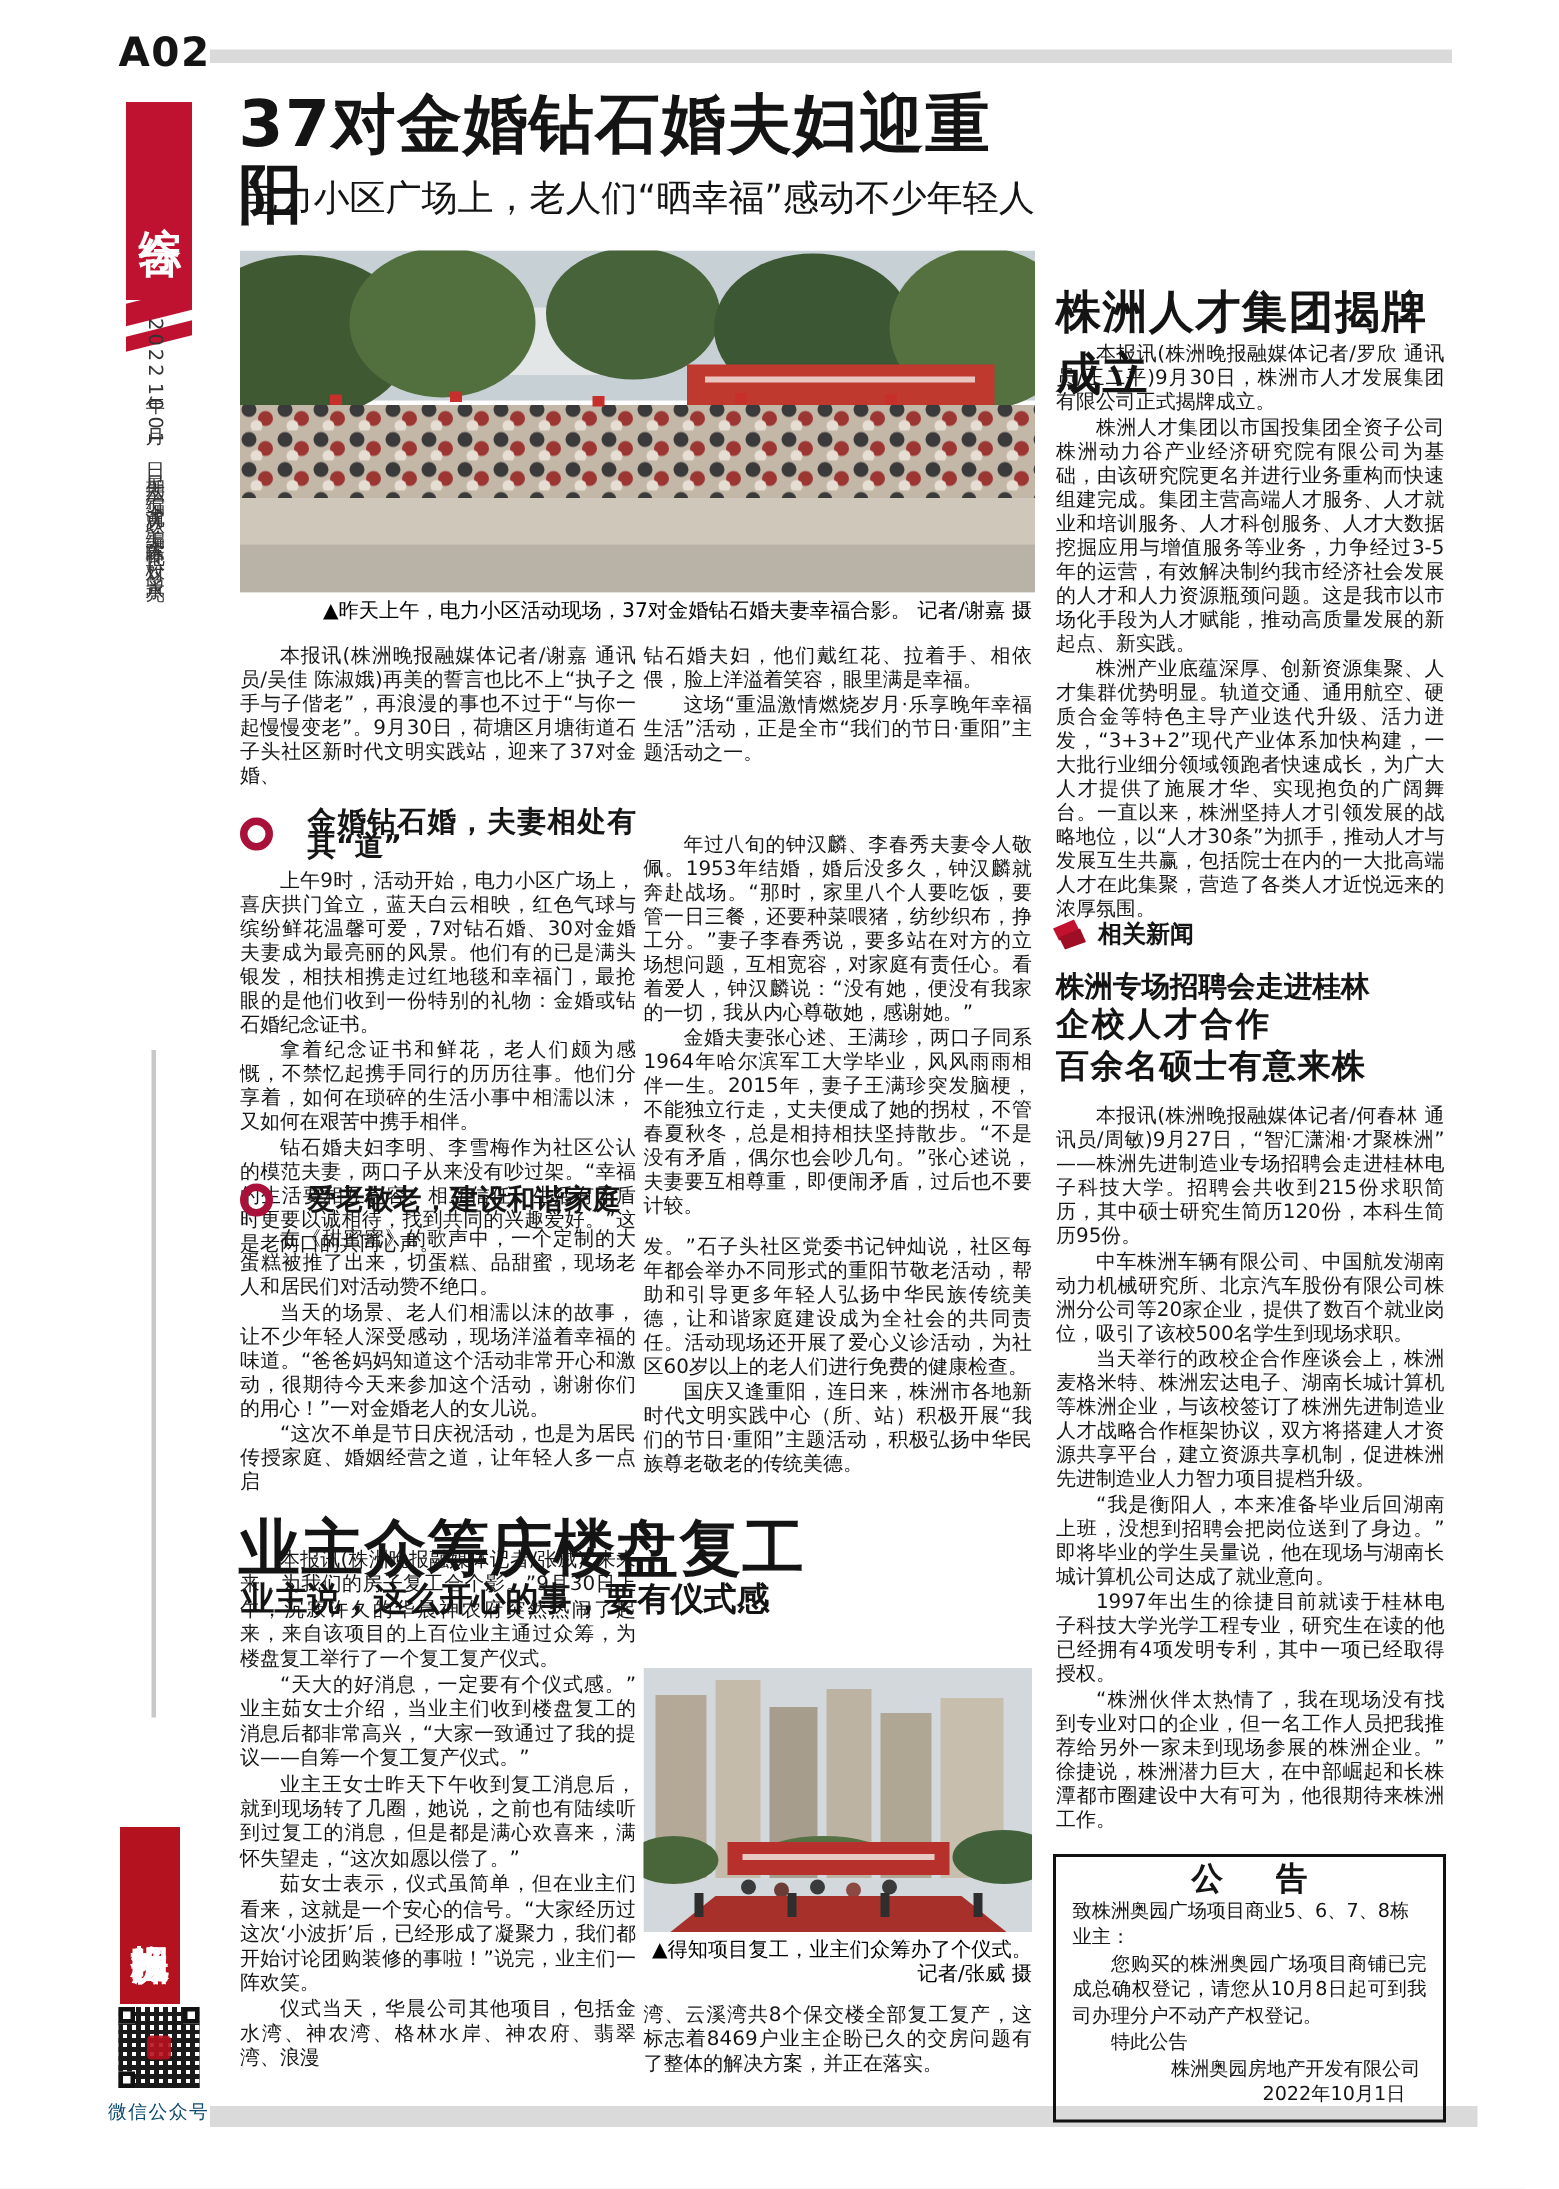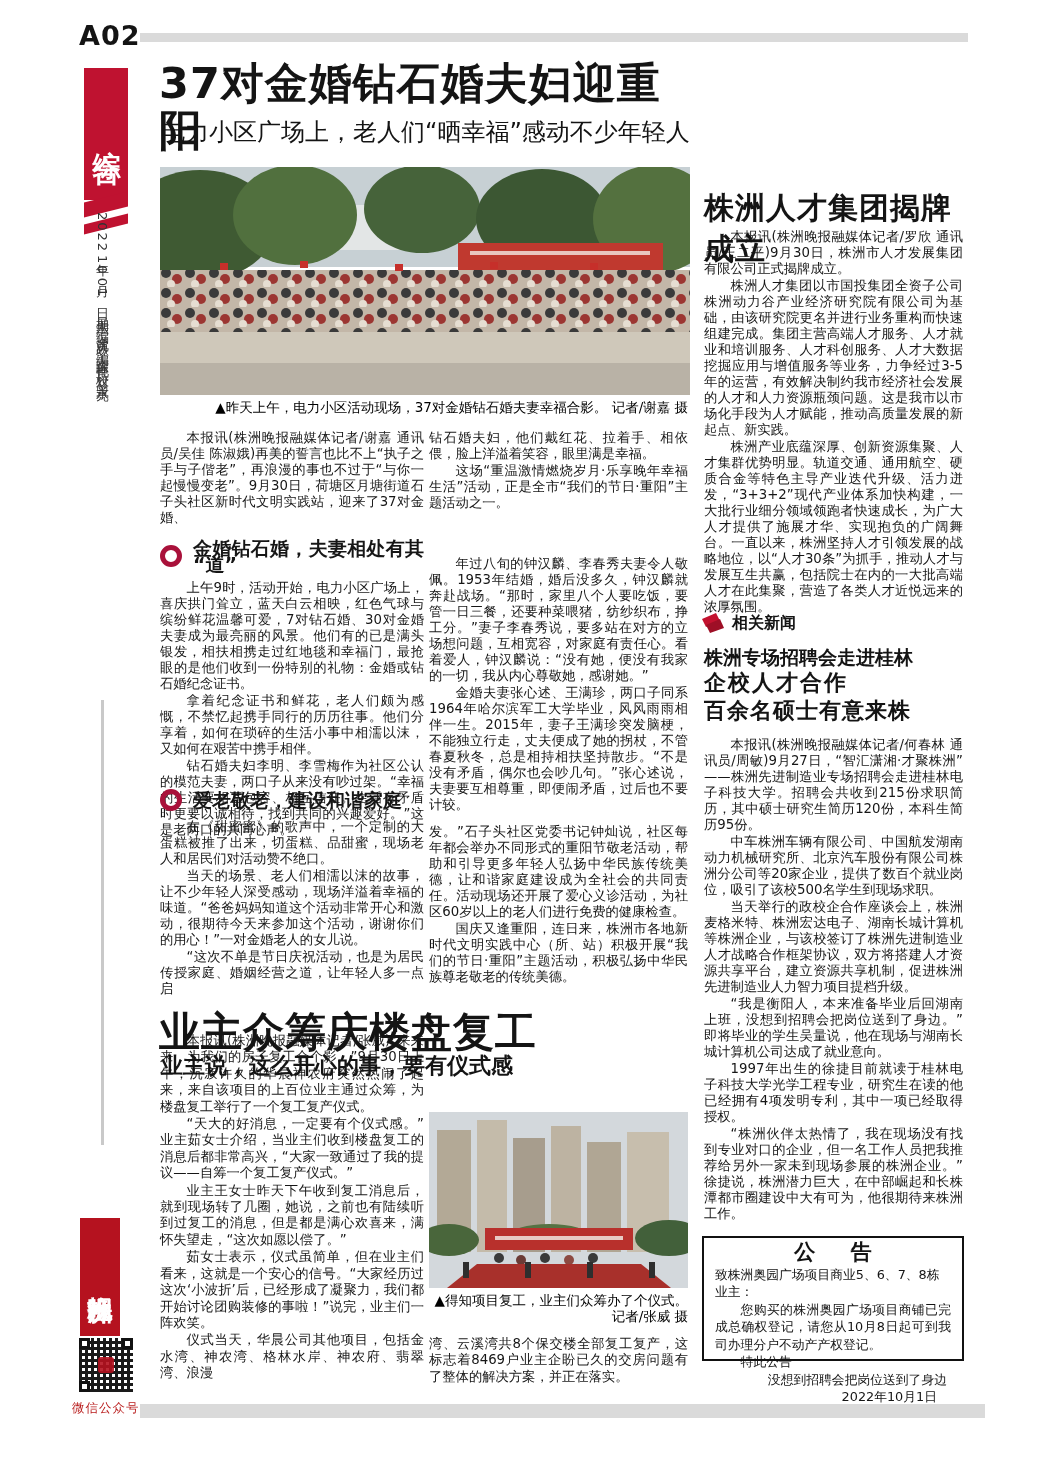--- a/index.html
+++ b/index.html
@@ -18,49 +18,49 @@
   .rail-rule{left:101px;top:700px;width:3px;height:445px;background:#c9c9c9;}
   .masthead{left:80px;top:1218px;width:40px;height:118px;background:#b5121f;color:#fff;
             display:flex;align-items:center;justify-content:center;
             font-family:"DejaVu Serif","Liberation Serif",serif;font-weight:bold;font-size:25px;}
   .qr{left:79px;top:1338px;width:54px;height:54px;position:absolute;
       background:repeating-linear-gradient(0deg,#1a1a1a 0 3px,transparent 3px 6px),
                  repeating-linear-gradient(90deg,#1a1a1a 0 3px,#fff 3px 6px);}
   .qr .c1,.qr .c2,.qr .c3{position:absolute;width:11px;height:11px;background:#fff;border:3px solid #111;box-sizing:border-box;}
   .qr .c1{left:0;top:0}.qr .c2{right:0;top:0}.qr .c3{left:0;bottom:0}
   .qr .mid{position:absolute;left:19px;top:19px;width:16px;height:16px;background:#b5121f;border-radius:3px;opacity:.9}
-  .wechat{left:72px;top:1400px;width:70px;font-size:12.5px;color:#b91c1c;letter-spacing:1px;}
+  .wechat{left:72px;top:1400px;width:70px;font-size:12.5px;color:#0c4a6e;letter-spacing:1px;}
   
   .bar-top{left:140px;top:33px;width:828px;height:9px;background:#dadada;}
   .bar-bottom{left:140px;top:1404px;width:845px;height:14px;background:#dadada;}
   
   .h-main{left:159px;top:60px;width:540px;font-size:43px;font-weight:900;letter-spacing:1px;line-height:1.1;}
   .h-sub{left:161px;top:116px;width:540px;font-size:24px;font-weight:400;}
   .h-rework{left:159px;top:1005px;width:540px;font-size:41px;font-weight:900;letter-spacing:1px;}
   .h-rework-sub{left:161px;top:1051px;width:530px;font-size:22px;font-weight:600;}
   .h-talent{left:704px;top:188px;width:260px;font-size:30px;font-weight:900;letter-spacing:1px;}
   .h-recruit-kicker{left:704px;top:645px;width:260px;font-size:19px;font-weight:600;}
   .h-recruit1{left:704px;top:668px;width:260px;font-size:22px;font-weight:900;letter-spacing:2px;}
   .h-recruit2{left:704px;top:696px;width:260px;font-size:22px;font-weight:900;letter-spacing:1px;}
   
   .body{font-size:13.3px;line-height:16px;text-align:justify;color:#161616;}
   .body p{margin:0 0 1px 0;text-indent:2em;}
   .body p.noind{text-indent:0;}
   .col-l1{left:160px;width:264px;}
   .col-l2{left:429px;width:259px;}
   .col-r{left:704px;width:259px;}
-  .sec-head{display:flex;align-items:center;gap:11px;font-size:19px;font-weight:800;margin:0 0 8px 0;}
+  .sec-head{display:flex;align-items:center;gap:23px;font-size:19px;font-weight:800;margin:0 0 8px 0;}
   .ring{width:12px;height:12px;border:5px solid #a9113a;border-radius:50%;flex:none;}
   .rework-body{line-height:16.4px;}
   
   .cap{font-size:13.5px;color:#000000;text-align:right;line-height:16px;}
   
   .related{left:700px;top:612px;display:flex;align-items:center;gap:6px;font-size:16px;font-weight:800;}
   
-  .notice{left:702px;top:1236px;width:262px;height:125px;border:2px solid #111;box-sizing:border-box;
+  .notice{left:702px;top:1236px;width:262px;height:179px;border:2px solid #111;box-sizing:border-box;
           padding:5px 11px 0 11px;font-size:12.8px;line-height:17.5px;}
   .notice .ttl{text-align:center;font-size:21px;font-weight:800;letter-spacing:14px;margin:1px 0 4px 0;text-indent:14px;}
   .notice .sal{text-indent:0;margin:0;}
   .notice .bd{text-indent:2em;margin:0;text-align:justify;}
   .notice .cl{text-indent:2em;margin:0;}
   .notice .sg{text-align:right;margin:0 4px 0 0;}
   .notice .dt{text-align:right;margin:0 14px 0 0;}
   
   .photo{display:block;}
 </style>
@@ -223,17 +223,17 @@
     <p>“我是衡阳人，本来准备毕业后回湖南上班，没想到招聘会把岗位送到了身边。”即将毕业的学生吴量说，他在现场与湖南长城计算机公司达成了就业意向。</p>
     <p>1997年出生的徐捷目前就读于桂林电子科技大学光学工程专业，研究生在读的他已经拥有4项发明专利，其中一项已经取得授权。</p>
     <p>“株洲伙伴太热情了，我在现场没有找到专业对口的企业，但一名工作人员把我推荐给另外一家未到现场参展的株洲企业。”徐捷说，株洲潜力巨大，在中部崛起和长株潭都市圈建设中大有可为，他很期待来株洲工作。</p>
   </div>
 
   <div class="abs notice">
     <div class="ttl">公 告</div>
     <p class="sal">致株洲奥园广场项目商业5、6、7、8栋业主：</p>
     <p class="bd">您购买的株洲奥园广场项目商铺已完成总确权登记，请您从10月8日起可到我司办理分户不动产产权登记。</p>
     <p class="cl">特此公告</p>
-    <p class="sg">没想到招聘会把岗位送到了身边</p>
+    <p class="sg">株洲奥园房地产开发有限公司</p>
     <p class="dt">2022年10月1日</p>
   </div>
 
 </div>
 
 </body></html>

